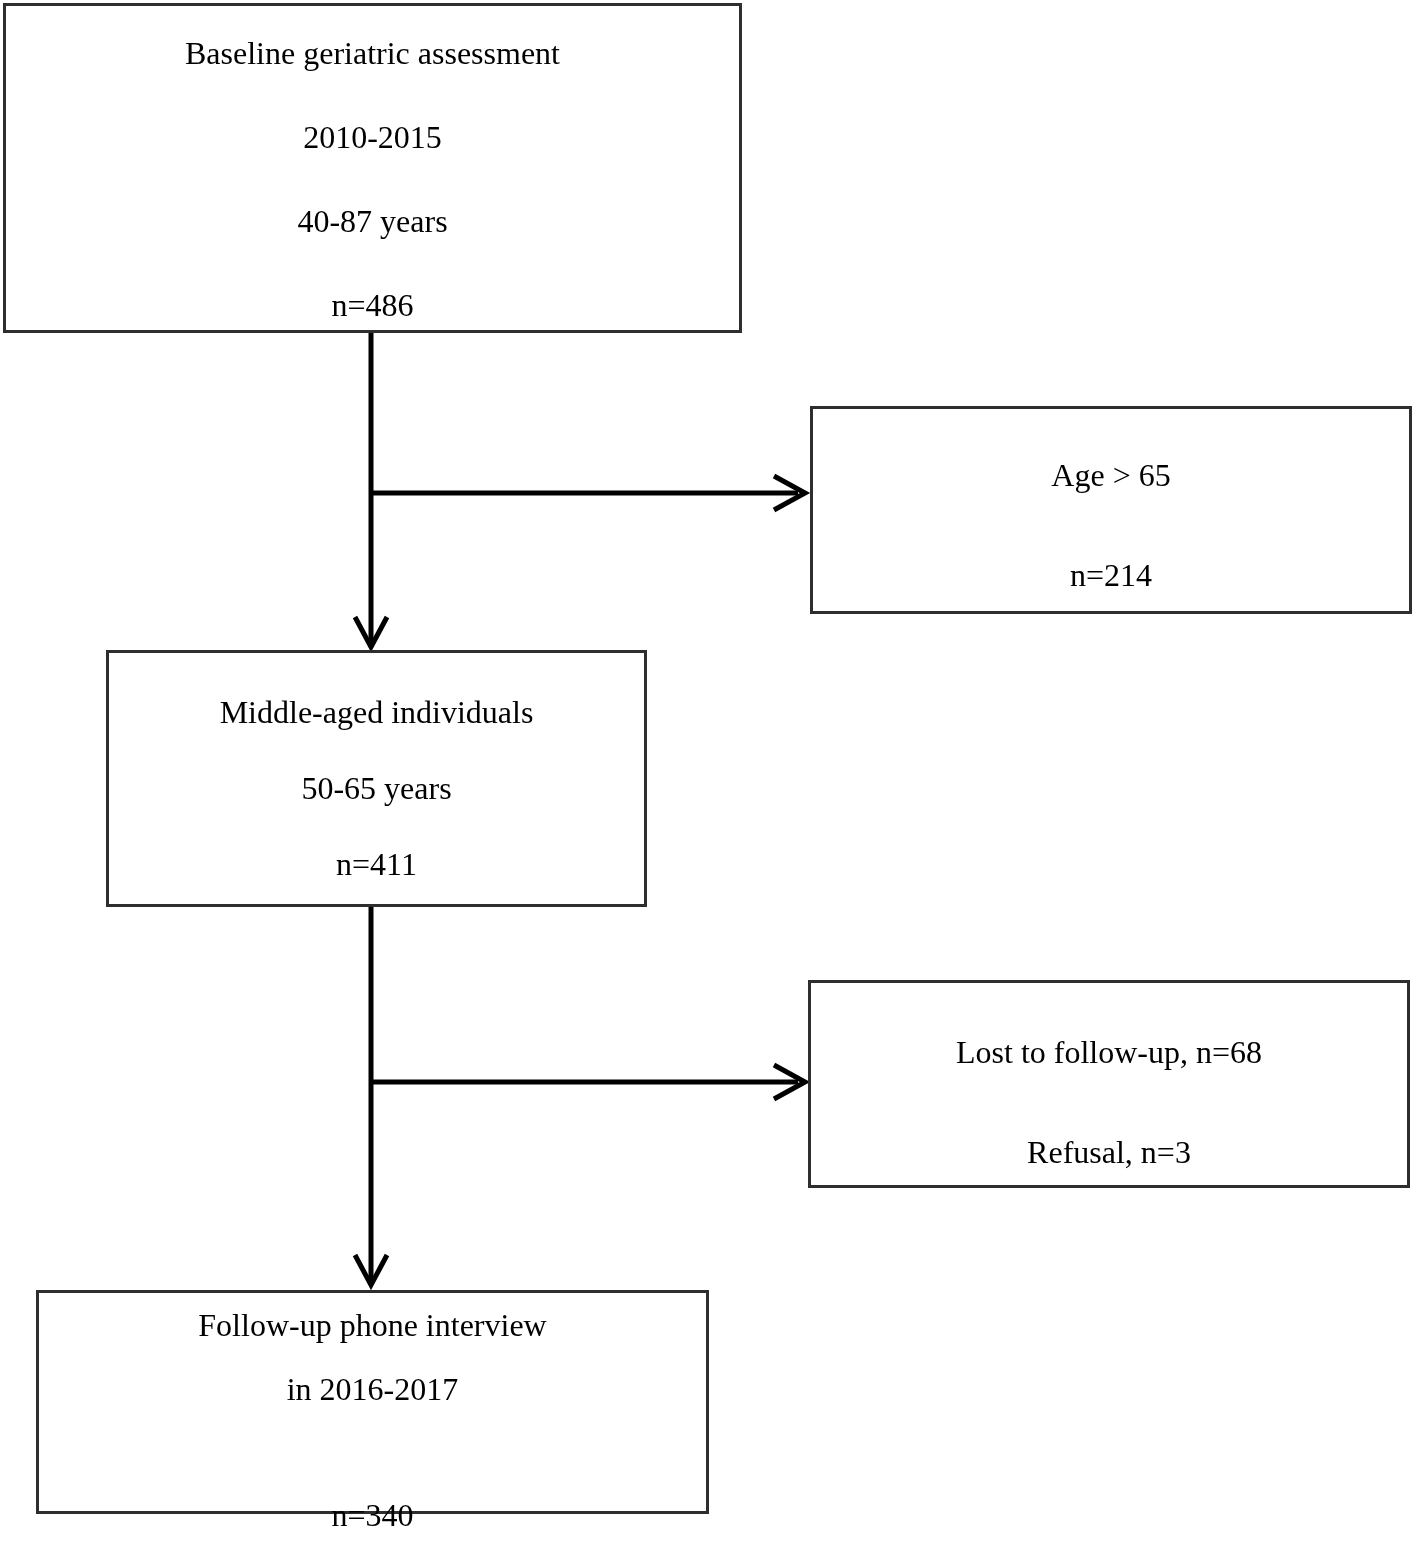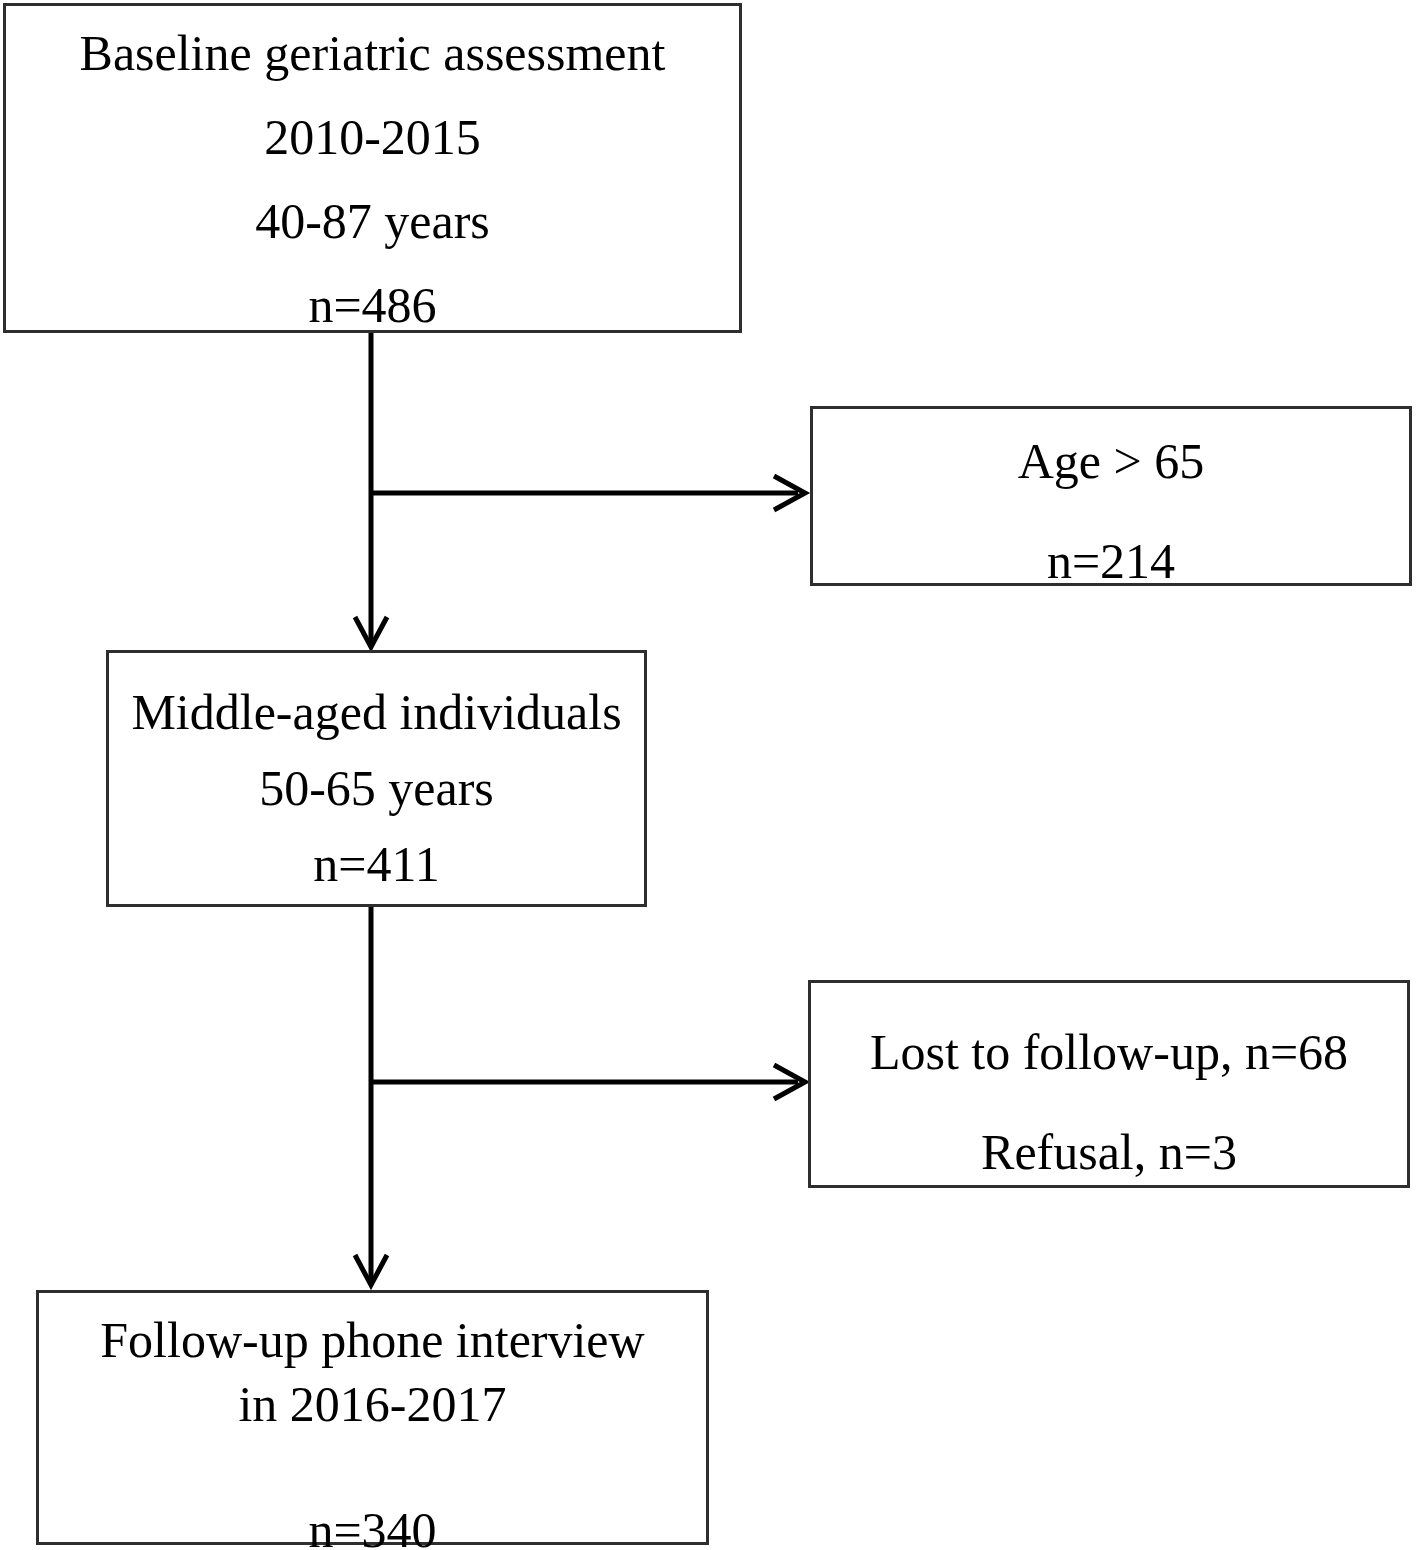--- a/index.html
+++ b/index.html
@@ -26,40 +26,40 @@
     position: absolute;
     box-sizing: border-box;
     border: 3px solid #2e2e2e;
     background: #ffffff;
     z-index: 2;
     display: flex;
     flex-direction: column;
     align-items: center;
     justify-content: center;
     text-align: center;
-    font-size: 50px;
+    font-size: 32px;
   }
   .ln {
     line-height: 56px;
     white-space: nowrap;
   }
   
   #box-baseline          { left: 3px;   top: 3px;    width: 739px; height: 330px; padding-top: 22px; }
   #box-baseline .ln + .ln { margin-top: 28px; }
 
-  #box-age               { left: 810px; top: 406px;  width: 602px; height: 180px; padding-top: 30px; }
+  #box-age               { left: 810px; top: 406px;  width: 602px; height: 208px; padding-top: 30px; }
   #box-age .ln + .ln      { margin-top: 44px; }
 
   #box-middle            { left: 106px; top: 650px;  width: 541px; height: 257px; padding-top: 18px; }
   #box-middle .ln + .ln   { margin-top: 20px; }
 
   #box-lost              { left: 808px; top: 980px;  width: 602px; height: 208px; padding-top: 36px; }
   #box-lost .ln + .ln     { margin-top: 44px; }
 
-  #box-followup          { left: 36px;  top: 1290px; width: 673px; height: 255px; padding-top: 35px; }
+  #box-followup          { left: 36px;  top: 1290px; width: 673px; height: 224px; padding-top: 35px; }
   #box-followup .ln-2     { margin-top: 8px; }
   #box-followup .ln-n     { margin-top: 70px; }
 </style>
 </head>
 <body>
 
 <div id="canvas">
 
   <svg id="connectors" width="1416" height="1550" viewBox="0 0 1416 1550">
     <g fill="none" stroke-width="5" stroke-linejoin="miter" stroke="#000000">

